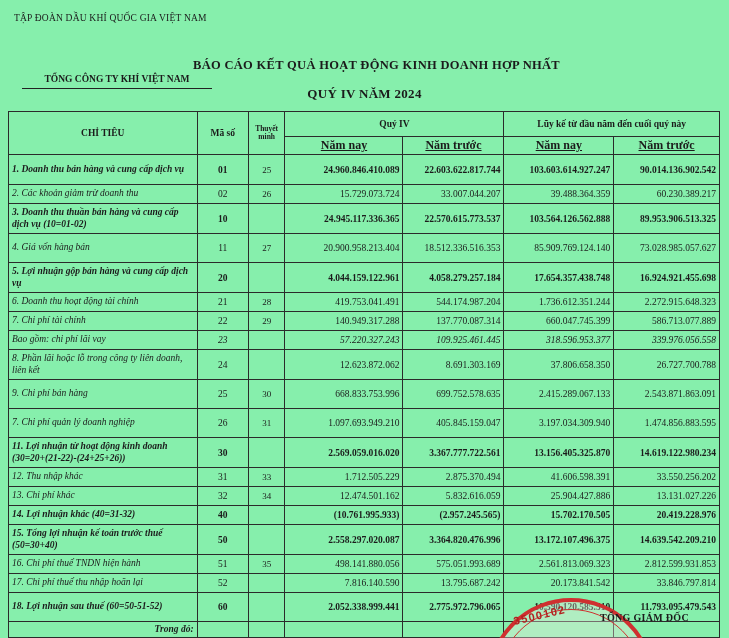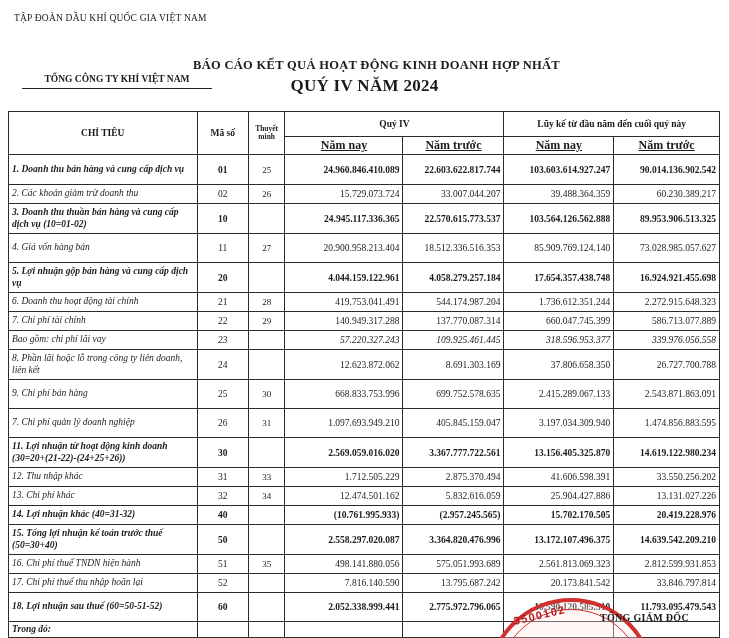--- a/index.html
+++ b/index.html
@@ -1,35 +1,35 @@
 <!DOCTYPE html>
 <html><head>
 <meta charset="utf-8">
 <style>
   html,body{margin:0;padding:0;background:#e8e8e8;}
   .page{
     position:relative;
     width:729px;height:638px;
-    background:#ffffff;
+    background:#86efac;
     overflow:hidden;
     font-family:"Liberation Serif","DejaVu Serif",serif;
     color:#1b1b1b;
   }
   
   .letterhead{position:absolute;top:12px;left:14px;font-size:9.5px;line-height:1.35;}
   .letterhead .l1{letter-spacing:.2px;}
   .letterhead .l2{
     font-weight:bold;text-align:center;
     border-bottom:1.6px solid #222;
     padding:0 6px 2px 6px;margin-left:8px;width:178px;margin-top:48px;
   }
   
   .title{position:absolute;top:58px;left:0;width:100%;text-align:center;}
   .title .t1{font-weight:bold;font-size:12.5px;letter-spacing:.3px;padding-left:24px;}
-  .title .t2{font-weight:bold;font-size:17px;margin-top:3px;letter-spacing:.3px;}
+  .title .t2{font-weight:bold;font-size:13px;margin-top:13px;letter-spacing:.3px;}
   
   table.report{
     position:absolute;top:111px;left:8px;
     width:712px;border-collapse:collapse;
     font-size:9.5px;
   }
   table.report th, table.report td{
     border:1px solid #2b2b2b;
     padding:1px 3px;
     vertical-align:middle;
@@ -42,21 +42,21 @@
   td.lbl{text-align:left;padding-left:4px;line-height:1.2;font-style:italic;}
   td.code{text-align:center;width:46px;}
   td.note{text-align:center;width:30px;font-size:9px;}
   td.num{text-align:right;padding-right:4px;white-space:nowrap;}
   tr.r-bold td.lbl, tr.r-bold td.code, tr.r-bold td.num{font-weight:bold;}
   tr.r-italic td{font-style:italic;}
   tr.r-bold-italic td{font-weight:bold;font-style:italic;}
   tr.two td{height:27px;}
   tr.one td{height:16px;}
   tr.tall td{height:26px;}
-  tr.short td{height:13px;}
+  tr.short td{height:13px;text-align:right;}
   
   .footer-sig{
     position:absolute;top:612px;left:600px;
     font-weight:bold;font-size:10px;letter-spacing:.3px;
     z-index:3;
   }
   .stamp{
     position:absolute;top:598px;left:487px;
     width:160px;height:160px;border-radius:50%;
     border:4px solid #cf3030;

